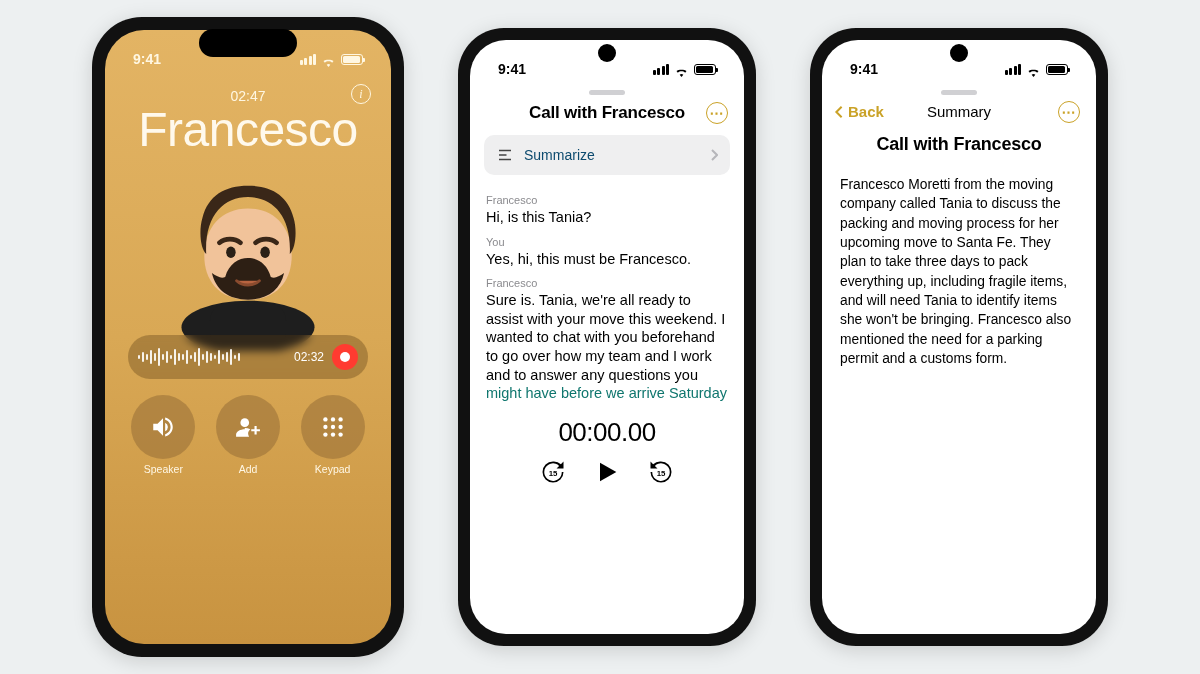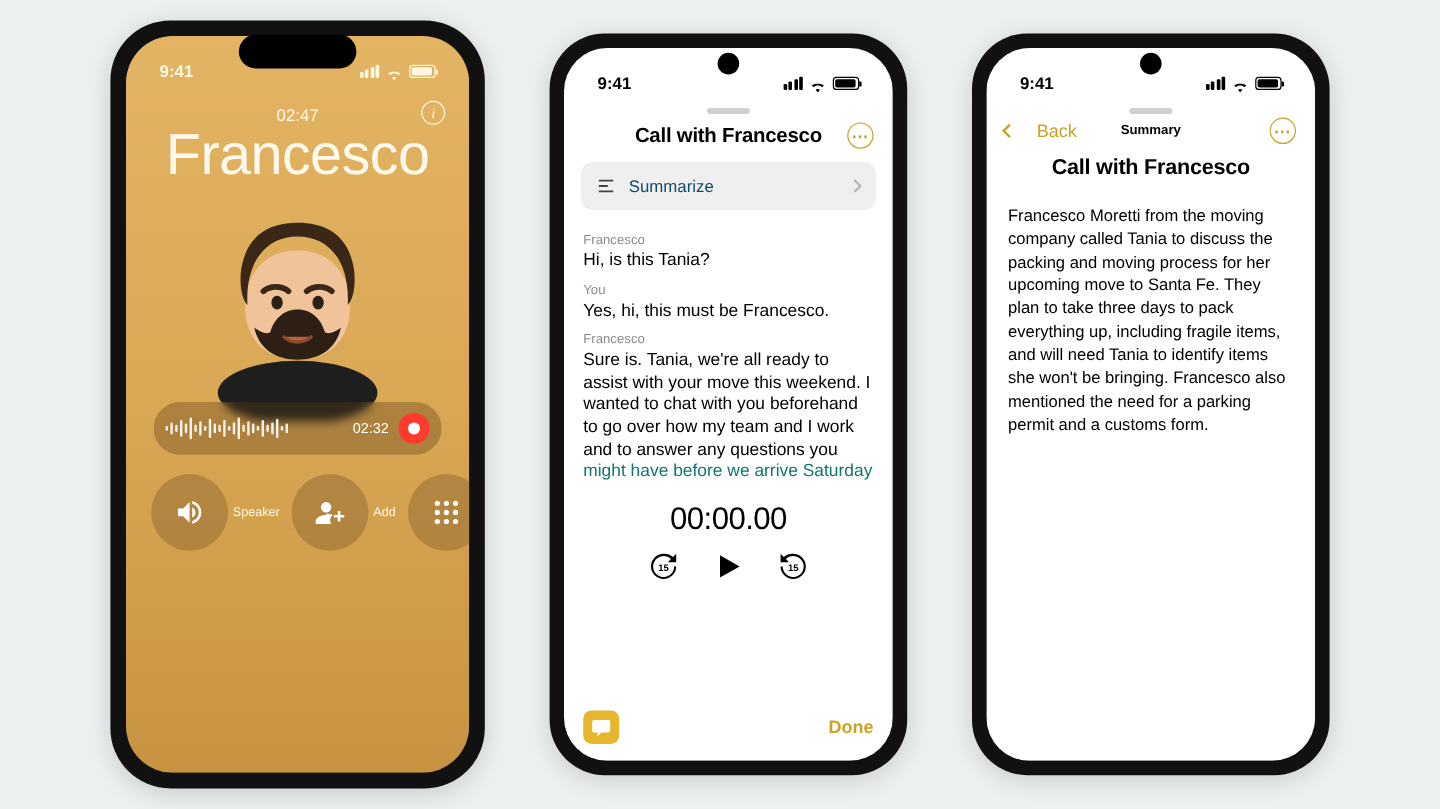--- a/index.html
+++ b/index.html
@@ -107,21 +107,21 @@
   .wave span{ width:2px; background:#fff; opacity:.9; border-radius:1px;}
   .rec-time{ font-size:12px; font-weight:500;}
   .rec-dot{ width:26px;height:26px;border-radius:50%;background:#ff3b30;display:flex;align-items:center;justify-content:center;}
   .rec-dot::after{content:"";width:10px;height:10px;border-radius:50%;background:#fff;}
   .btn-grid{
     margin-top:16px;
     width:244px;
     display:grid; grid-template-columns:repeat(3,1fr);
     gap:14px 10px;
   }
-  .cbtn{ display:flex; flex-direction:row; align-items:center; gap:4px;}
+  .cbtn{ display:flex; flex-direction:column; align-items:center; gap:4px;}
   .cbtn .circ{
     width:64px;height:64px;border-radius:50%;
     background: rgba(150, 110, 55, .55);
     display:flex;align-items:center;justify-content:center;
     color:#fff;
   }
   .cbtn .circ.end{ background:#ff3b30;}
   .cbtn .lab{ font-size:10.5px; color:#fff7e4; font-weight:400;}
   .cbtn svg{width:26px;height:26px;}
 
@@ -132,21 +132,21 @@
     display:flex;flex-direction:column;
     padding-top:46px;
     color:#000;
   }
   .notes-bg .status{ color:#000; }
   .sheet-grab{ width:36px;height:5px;background:#d0d0d3;border-radius:3px;margin:4px auto 8px;}
   .note-head{ display:flex; align-items:center; justify-content:center; position:relative; padding:0 16px;}
   .note-title{ font-size:17px; font-weight:700; text-align:center; letter-spacing:-.2px;}
   .more-icon{ position:absolute; right:16px; width:22px;height:22px;border:1.5px solid #caa227;border-radius:50%;display:flex;align-items:center;justify-content:center;color:#caa227;font-size:14px;letter-spacing:1px;}
   .more-icon span{ line-height:0; font-weight:700;}
-  .back-btn{ position:absolute; left:12px; color:#caa227; font-size:15px; display:flex;align-items:center;gap:20px;}
+  .back-btn{ position:absolute; left:12px; color:#caa227; font-size:15px; display:flex;align-items:center;gap:4px;font-weight:bold;}
   .back-btn svg{width:10px;height:14px;}
   .note-sub{ text-align:center; font-size:11px; color:#8a8a8e; margin-top:1px;}
   .summ-row{
     margin:12px 14px 10px;
     background:#efeff0;
     border-radius:10px;
     height:40px;
     display:flex;align-items:center;
     padding:0 12px;
     font-size:14px;
@@ -184,21 +184,21 @@
   .done{ color:#caa227; font-size:15px; font-weight:600;}
   
   .summary-body{
     padding:10px 18px 0;
     font-size:13.8px;
     line-height:1.4;
   }
   .summary-title{
     font-size:18px; font-weight:700; text-align:center; margin:14px 0 10px; letter-spacing:-.2px;
   }
-  .summary-head-title{ font-size:11px; font-weight:700;}
+  .summary-head-title{ font-size:15px; font-weight:400;}
 </style>
 </head>
 <body>
 
 <div class="phone left">
   <div class="notch"></div>
   <div class="screen">
     <div class="call-bg">
       <div class="status">
         <div>9:41</div>
@@ -360,28 +360,20 @@
             </svg>
           <svg class="play" viewBox="0 0 24 24" fill="#000">
               <path d="M6 4l14 8-14 8z"></path>
             </svg>
           <svg class="skip" viewBox="0 0 32 32">
               <path d="M16 4a12 12 0 11-12 12h2a10 10 0 103-7l3 3H4V4l3 3A12 12 0 0116 4z" fill="#000"></path>
               <text x="16" y="20" font-size="9" text-anchor="middle" fill="#000" font-weight="600">15</text>
             </svg>
         </div>
       </div>
-      <div class="notes-footer">
-        <div class="quot-icon">
-          <svg viewBox="0 0 24 24" fill="currentColor">
-              <path d="M4 4h16a2 2 0 012 2v10a2 2 0 01-2 2H12l-4 4v-4H4a2 2 0 01-2-2V6a2 2 0 012-2zm3 5h2v4H7V9zm4 0h2v4h-2V9zm4 0h2v4h-2V9z"></path>
-            </svg>
-        </div>
-        <div class="done">Done</div>
-      </div>
     </div>
   </div>
 </div>
 
 <div class="phone">
   <div class="notch small"></div>
   <div class="screen">
     <div class="notes-bg">
       <div class="status">
         <div>9:41</div>

